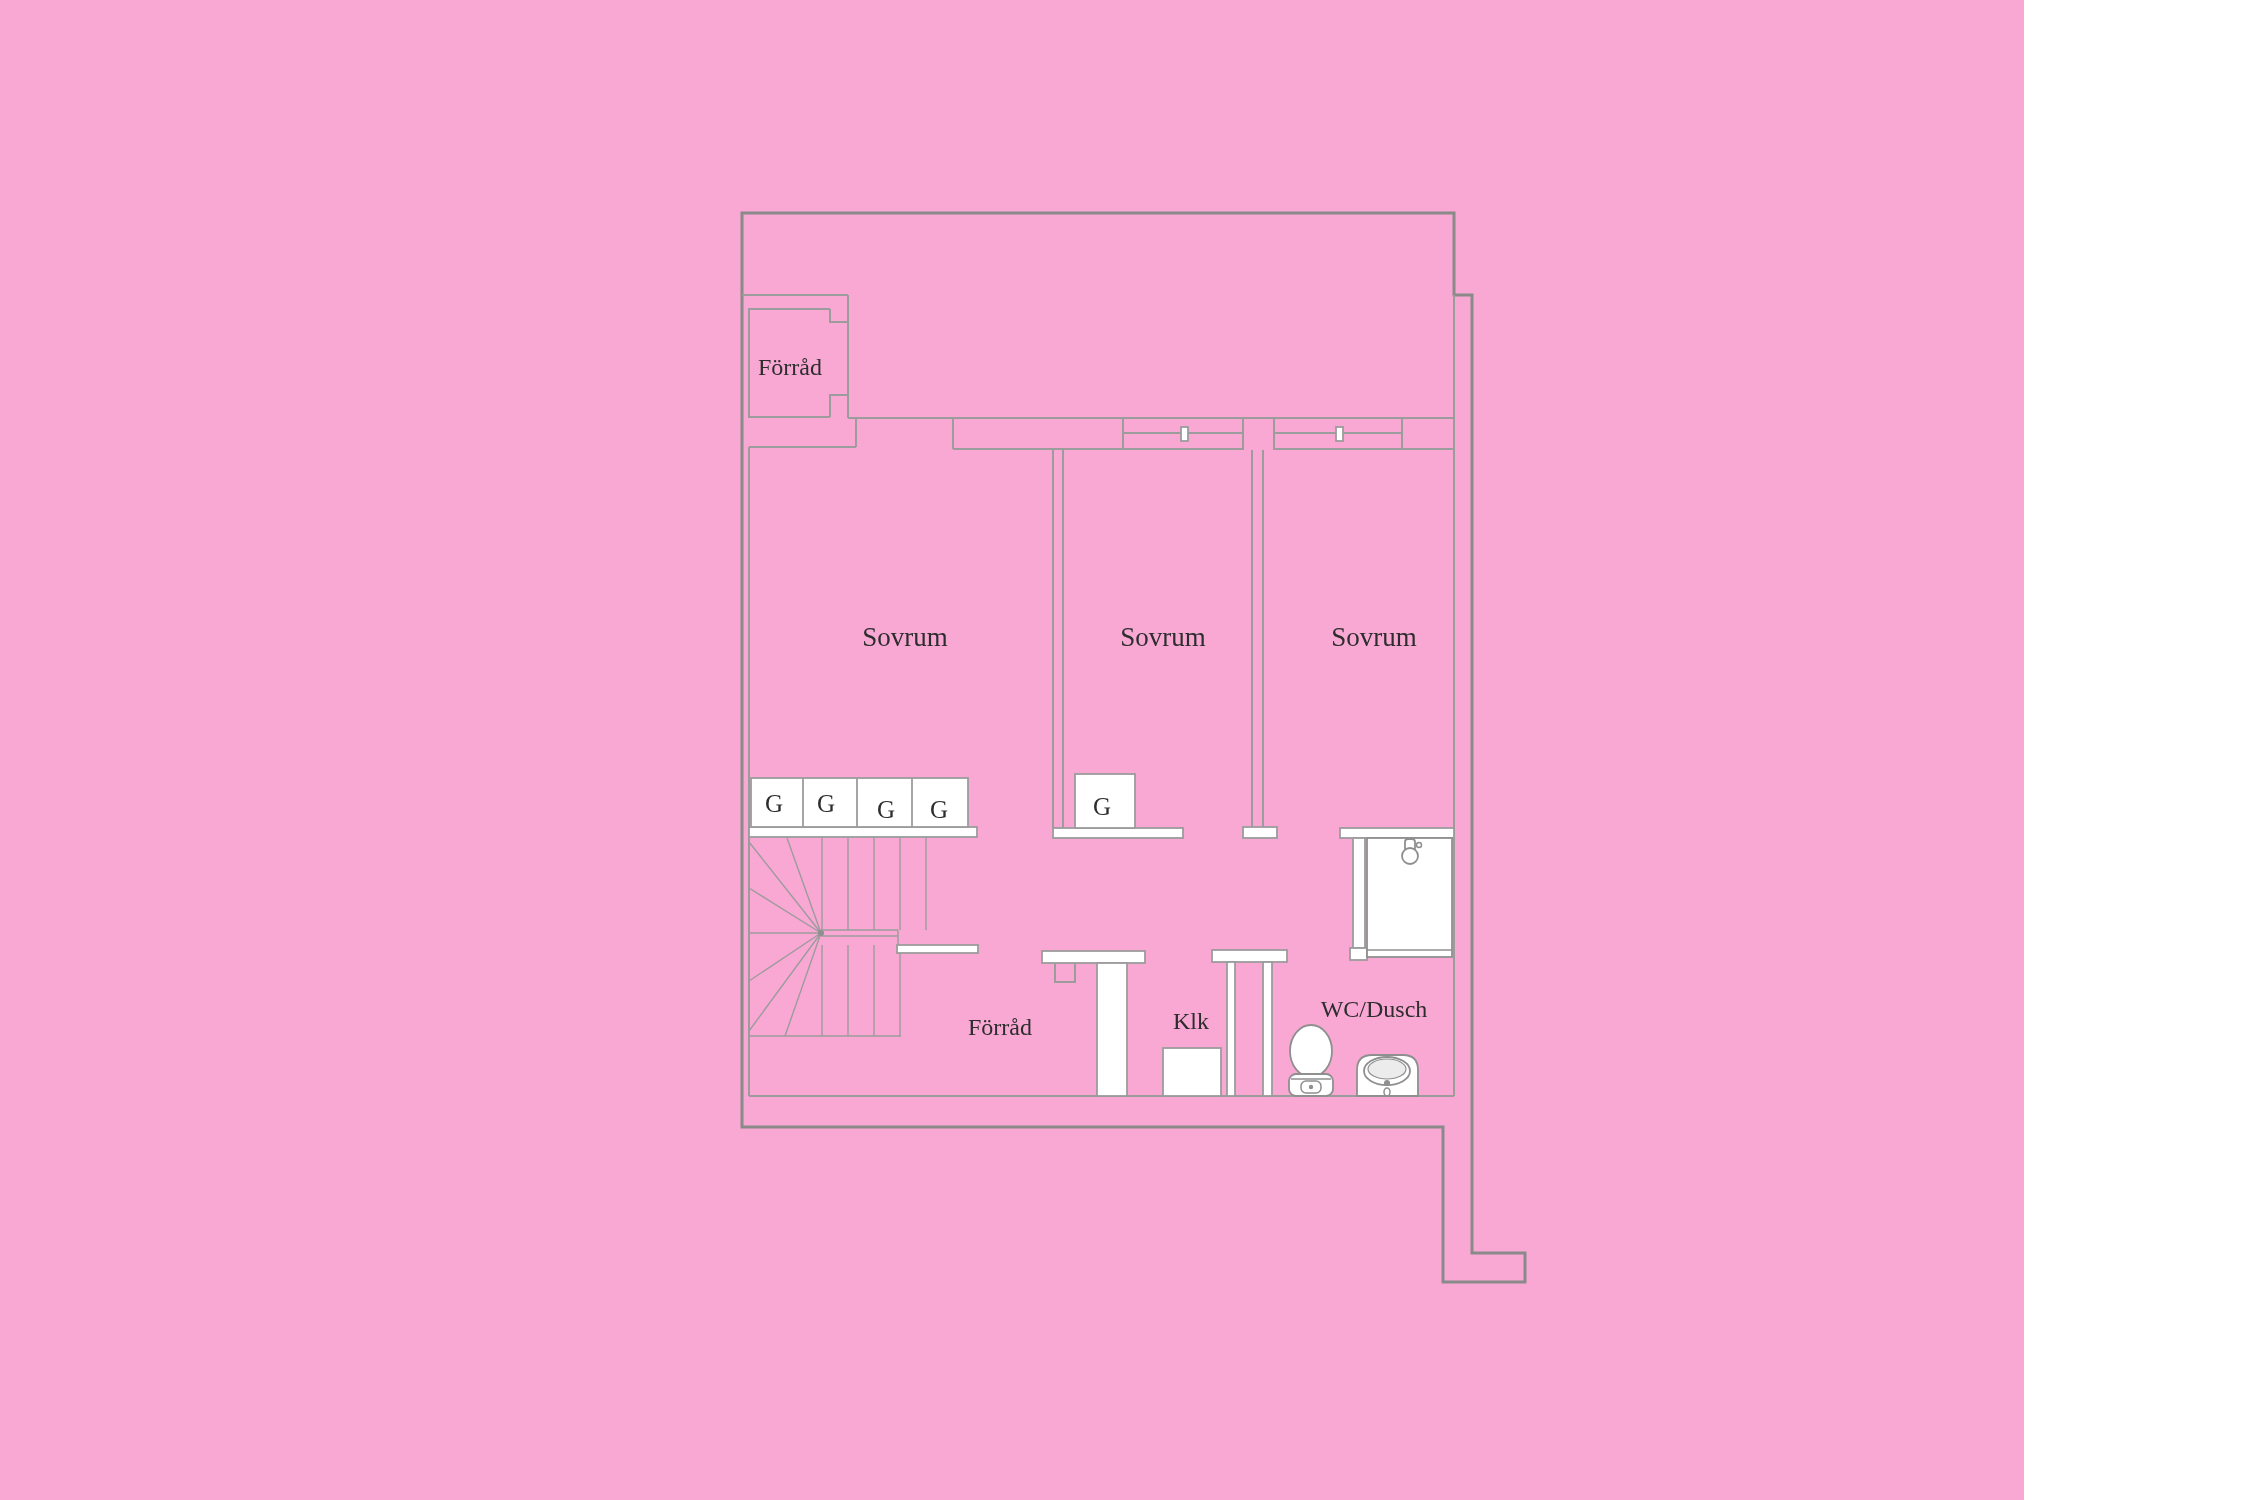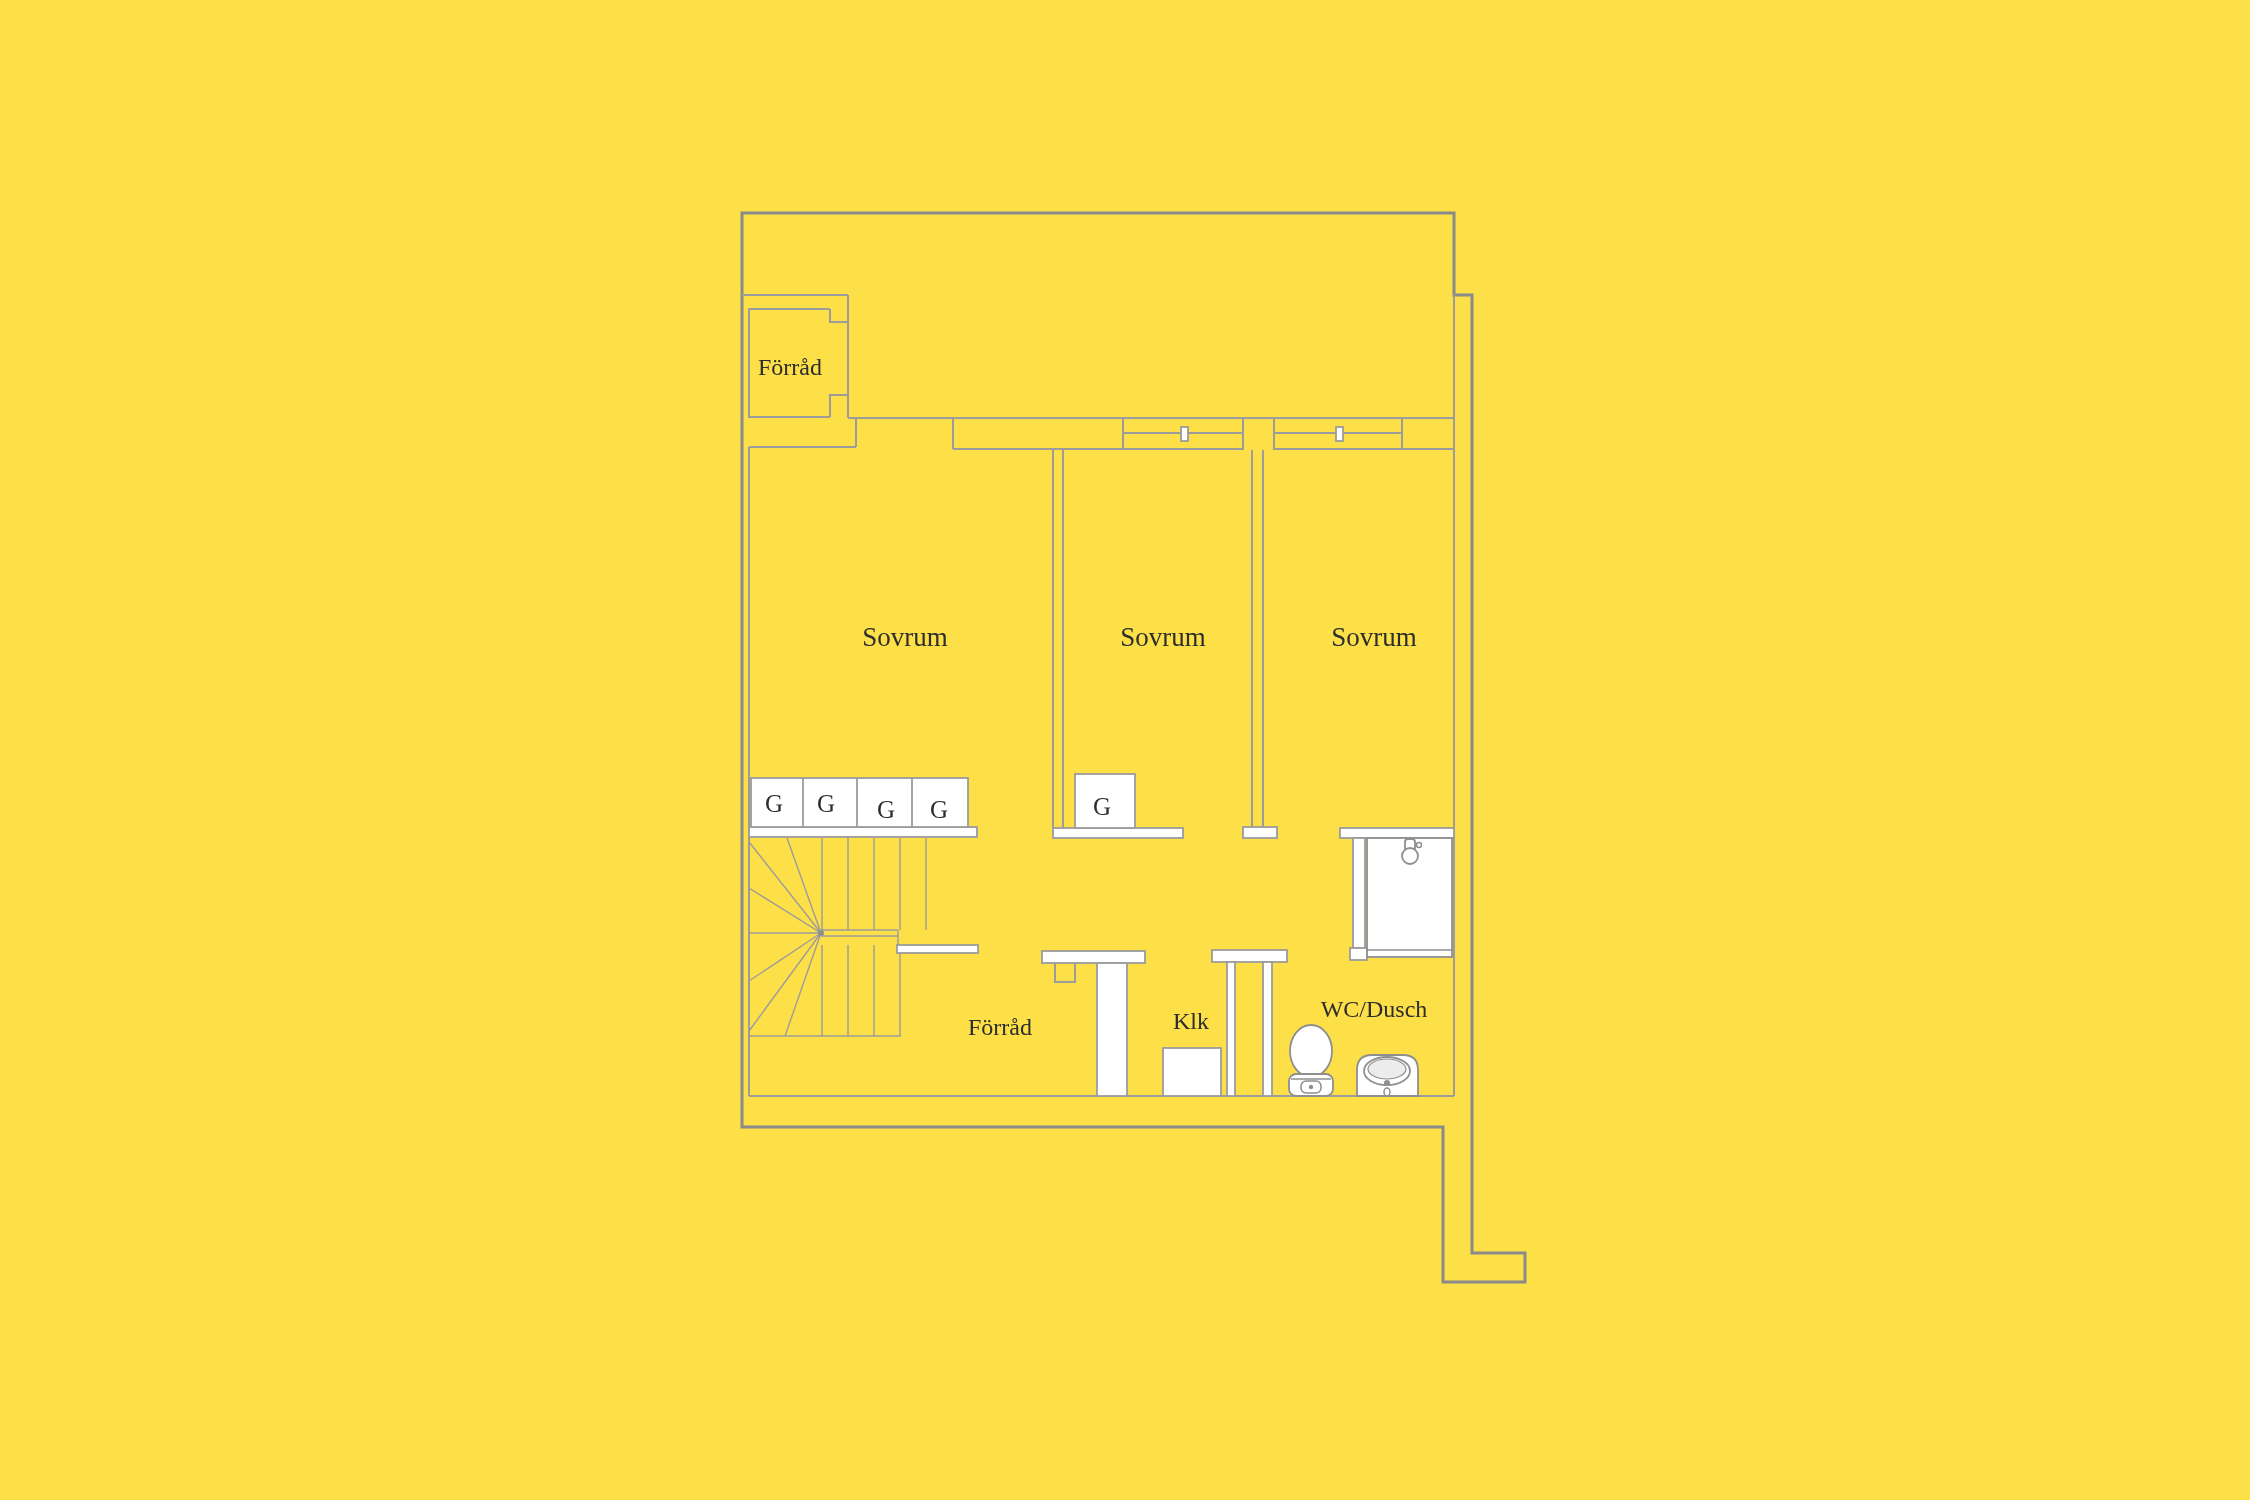--- a/index.html
+++ b/index.html
@@ -1,19 +1,19 @@
 <!DOCTYPE html>
 <html style="--wall: #9c9c9c; --outer: #8a8a8a; --fixture: #8f8f8f; --shade: #ececec; --text: #2d2d2d;"><head>
 <meta charset="utf-8">
 <style>
   html,body{margin:0;padding:0;background:#ffffff;}
   .stage{
     position:relative;
-    width:2250px;height:1500px;
-    background:#fde047;
+    width:2024px;height:1500px;
+    background:#f9a8d4;
     overflow:hidden;
     font-family:"Liberation Serif", serif;
   }
   svg{position:absolute;inset:0;display:block;}
   .outer{fill:none;stroke:var(--outer,#8a8a8a);stroke-width:3;}
   .wall{fill:none;stroke:var(--wall,#9c9c9c);stroke-width:2;}
   .band{fill:#ffffff;stroke:var(--wall,#9c9c9c);stroke-width:1.8;}
   .thin{fill:none;stroke:var(--wall,#9c9c9c);stroke-width:1.4;}
   .closet{fill:#ffffff;stroke:var(--wall,#9c9c9c);stroke-width:1.8;}
   .fixture{fill:#ffffff;stroke:var(--fixture,#8f8f8f);stroke-width:1.8;}

